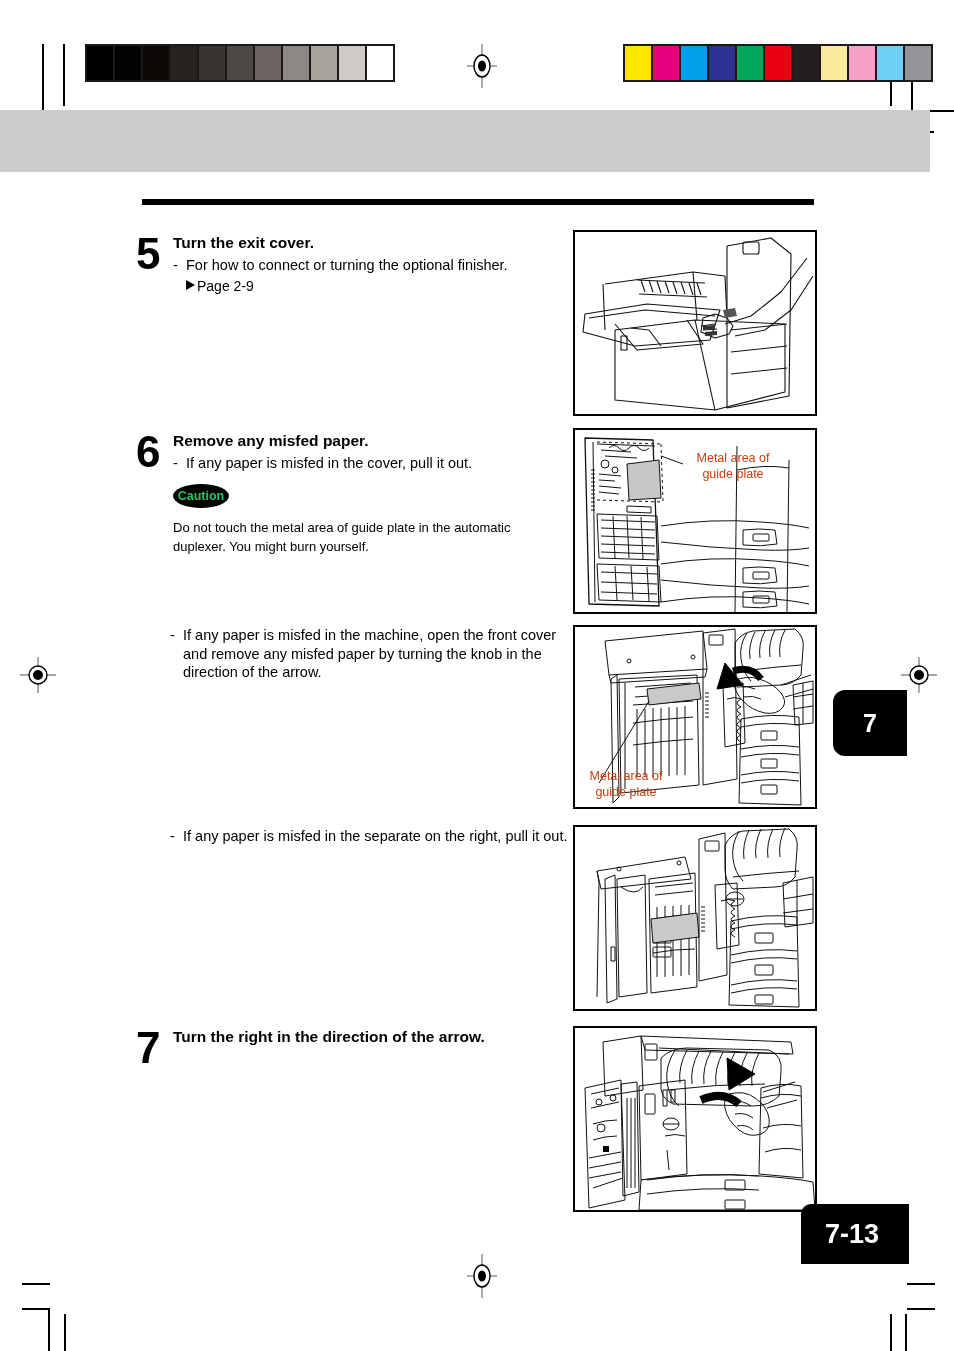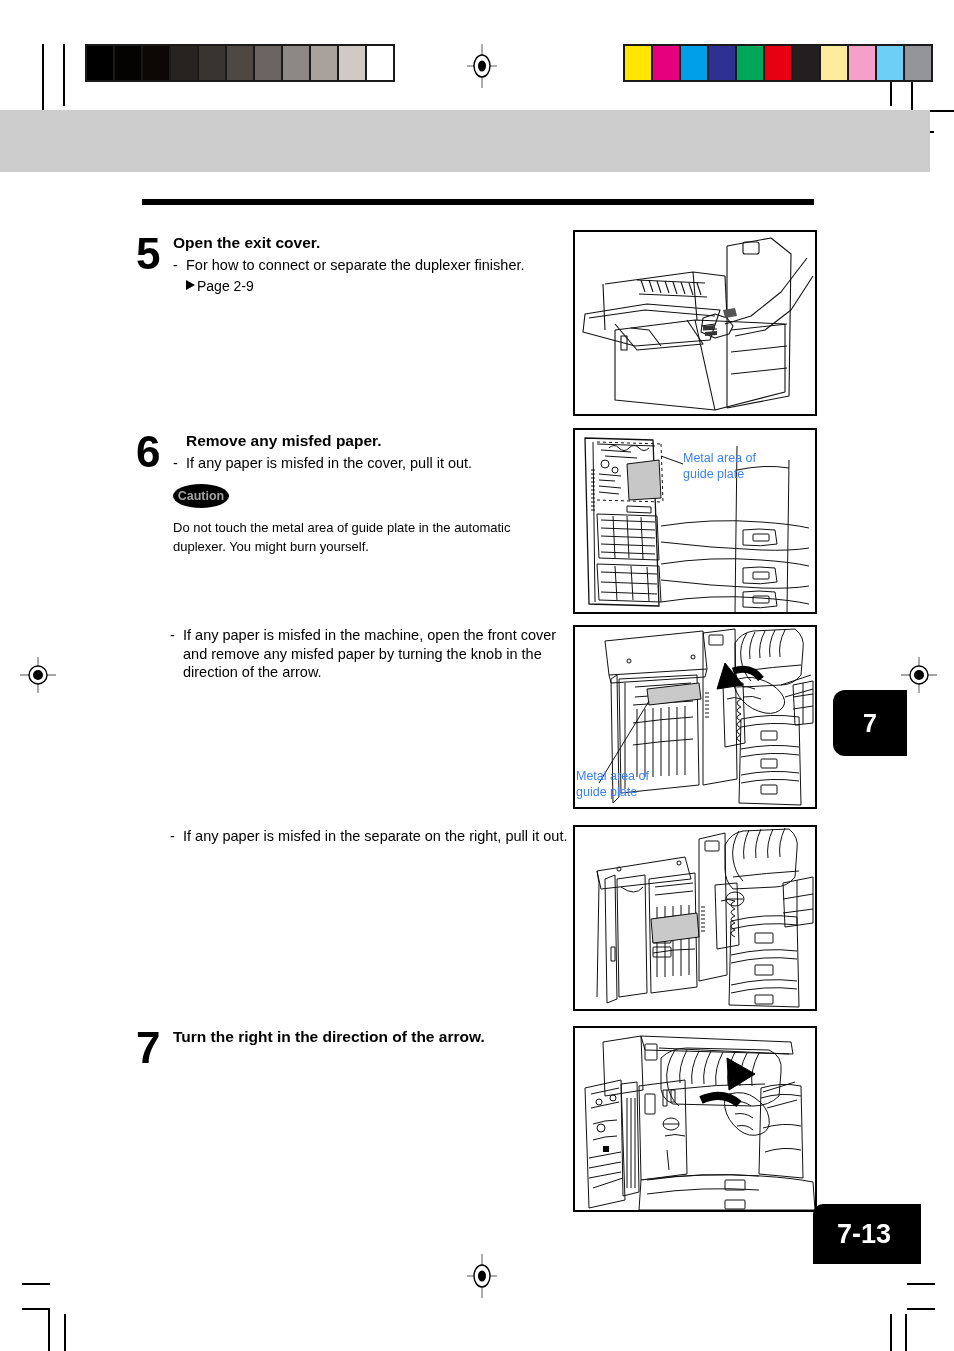--- a/index.html
+++ b/index.html
@@ -17,28 +17,28 @@
   
   .rule{position:absolute;background:#000;}
   .stepnum{position:absolute;font-weight:bold;font-size:44px;line-height:44px;letter-spacing:-1px;}
   .step-head{position:absolute;font-weight:bold;font-size:15.5px;line-height:19px;}
   .bullet-row{position:absolute;font-size:14.5px;line-height:18.5px;}
   .bullet-row .dash{position:absolute;left:0;top:0;}
   .bullet-row .txt{display:block;margin-left:13px;}
   .subref{position:absolute;font-size:14px;line-height:18px;}
   .subref .tri{display:inline-block;width:0;height:0;vertical-align:1px;
       border-left:9px solid #000;border-top:5px solid transparent;border-bottom:5px solid transparent;margin-right:2px;}
-  .caution-badge{position:absolute;background:#000;color:#a3a3a3;border-radius:50%;
+  .caution-badge{position:absolute;background:#000;color:#22c55e;border-radius:50%;
       font-weight:bold;font-size:12.5px;display:flex;align-items:center;justify-content:center;}
   .caution-text{position:absolute;font-size:13px;line-height:18.5px;}
 
   
   .figbox{position:absolute;border:2px solid #000;background:#fff;overflow:hidden;}
   .figbox svg{display:block;width:100%;height:100%;}
-  .callout{position:absolute;font-size:12.5px;line-height:16px;color:#3b82f6;background:transparent;}
+  .callout{position:absolute;font-size:12.5px;line-height:16px;color:#c2410c;background:transparent;text-align:center;}
 
   
   .chapter-tab{position:absolute;background:#000;color:#fff;font-weight:bold;font-size:25px;
       border-radius:12px 0 0 12px;display:flex;align-items:center;justify-content:center;}
   .page-tab{position:absolute;background:#000;color:#fff;font-weight:bold;font-size:27px;
       border-radius:10px 0 0 0;display:flex;align-items:center;justify-content:flex-start;padding-left:24px;box-sizing:border-box;}
 </style>
 </head>
 <body>
 
@@ -116,24 +116,24 @@
     <div class="sw" style="background: rgb(245, 160, 200);"></div>
     <div class="sw" style="background: rgb(109, 207, 246);"></div>
     <div class="sw" style="background: rgb(147, 149, 152);"></div>
   </div>
 
 <div class="gray-band" style="left:0px;top:110px;width:930px;height:62px;"></div>
 
 <div class="rule" style="left:142px;top:199px;width:672px;height:6px;"></div>
 
 <div class="stepnum" style="left:136px;top:232px;width:40px;">5</div>
-<div class="step-head" style="left:173px;top:233px;width:380px;">Open the exit cover.</div>
+<div class="step-head" style="left:173px;top:233px;width:380px;">Turn the exit cover.</div>
 <div class="bullet-row" style="left:173px;top:256px;width:400px;">
   <span class="dash">-</span>
-  <span class="txt">For how to connect or separate the duplexer finisher.</span>
+  <span class="txt">For how to connect or turning the optional finisher.</span>
 </div>
 <div class="subref" style="left:186px;top:277px;width:240px;">
   <span class="tri"></span><span>Page 2-9</span>
 </div>
 
 <div class="figbox" style="left:573px;top:230px;width:240px;height:182px;">
   <svg viewBox="0 0 240 182" preserveAspectRatio="none">
     <g fill="none" stroke="#111" stroke-width="1.1" stroke-linejoin="round">
 
       <path d="M40 98 L40 168 L140 178 L210 160 L210 92"></path>
@@ -165,21 +165,21 @@
       <path d="M128 86 L140 82 L152 86 L158 94 L154 102 L140 106 L126 100 Z"></path>
       <path d="M126 94 L140 92 M128 98 L142 97"></path>
       <path d="M148 78 L160 76 L162 84 L150 86 Z" fill="#555" stroke="none"></path>
       <path d="M128 94 L140 93 L140 97 L128 98 Z" fill="#333" stroke="none"></path>
       <path d="M130 100 L142 99 L142 103 L130 104 Z" fill="#333" stroke="none"></path>
     </g>
   </svg>
 </div>
 
 <div class="stepnum" style="left:136px;top:430px;width:40px;">6</div>
-<div class="step-head" style="left:186px;top:431px;width:380px;">Remove any misfed paper.</div>
+<div class="step-head" style="left:173px;top:431px;width:380px;">Remove any misfed paper.</div>
 <div class="bullet-row" style="left:173px;top:454px;width:400px;">
   <span class="dash">-</span>
   <span class="txt">If any paper is misfed in the cover, pull it out.</span>
 </div>
 
 <div class="caution-badge" style="left:173px;top:484px;width:56px;height:24px;">Caution</div>
 <div class="caution-text" style="left:173px;top:519px;width:388px;">Do not touch the metal area of guide plate in the automatic duplexer. You might burn yourself.</div>
 
 <div class="figbox" style="left:573px;top:428px;width:240px;height:182px;">
   <svg viewBox="0 0 240 182" preserveAspectRatio="none">
@@ -409,13 +409,13 @@
       <path d="M158 74 q10 -2 18 4 M160 86 q10 -2 18 4 M162 98 q10 -2 16 4"></path>
       <path d="M188 64 L220 54 M192 80 L222 72"></path>
 
       <path d="M126 72 q22 -10 38 4" stroke="#000" stroke-width="8" fill="none"></path>
       <path d="M152 30 L180 46 L154 62 Z" fill="#000" stroke="#000"></path>
     </g>
   </svg>
 </div>
 
 <div class="chapter-tab" style="left:833px;top:690px;width:74px;height:66px;">7</div>
-<div class="page-tab" style="left:801px;top:1204px;width:108px;height:60px;margin-left:12px;">7-13</div>
+<div class="page-tab" style="left:801px;top:1204px;width:108px;height:60px;">7-13</div>
 
 </body></html>

